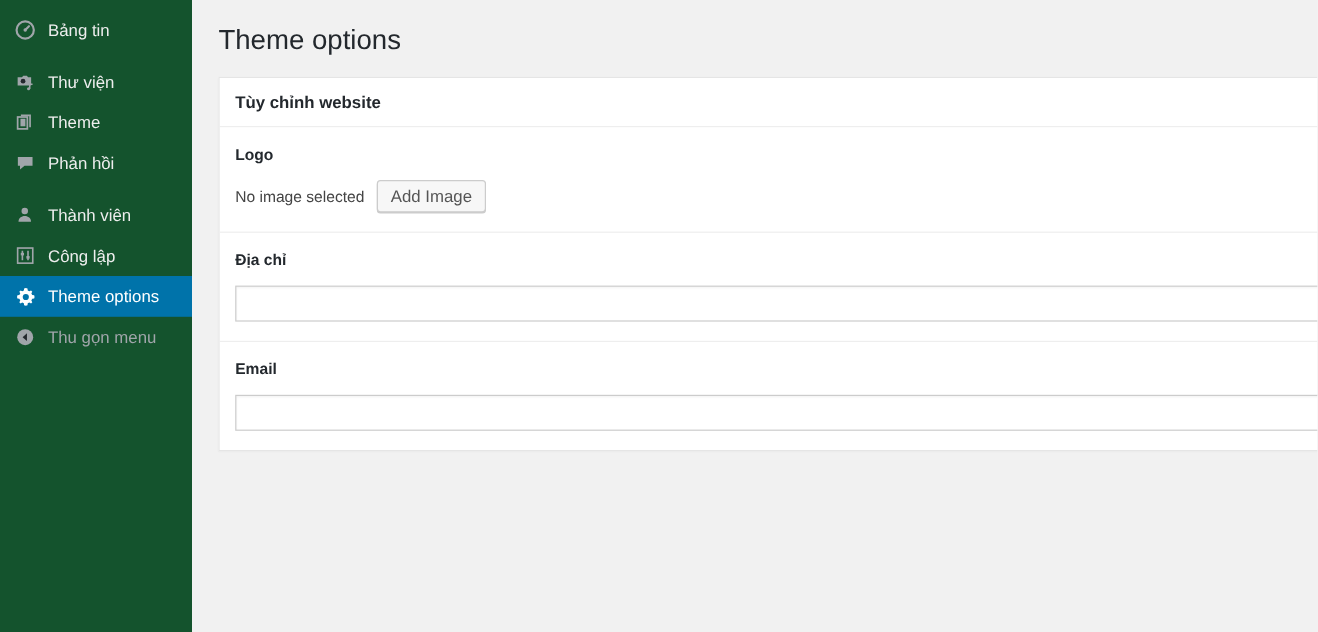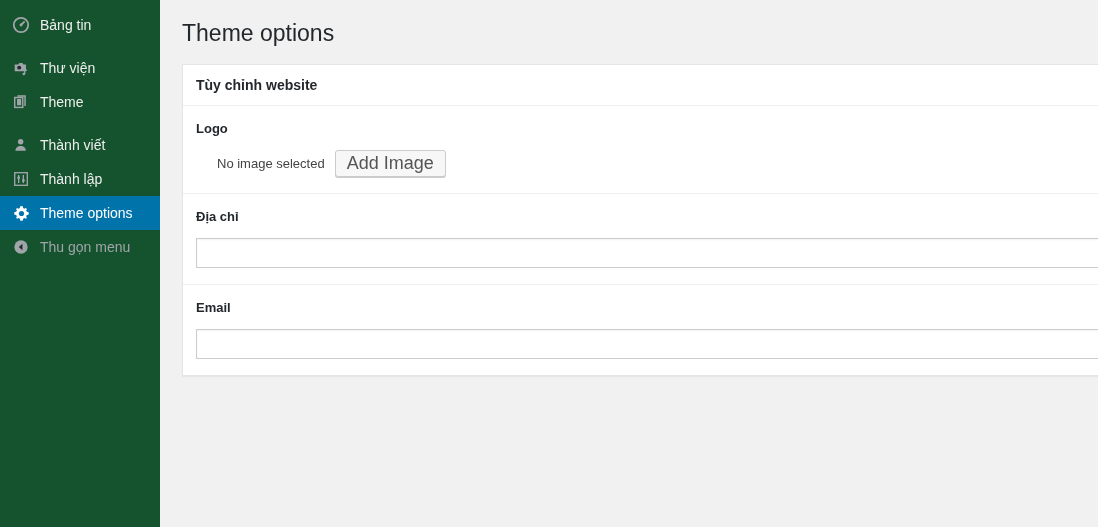--- a/index.html
+++ b/index.html
@@ -100,25 +100,24 @@
     color: #23282d;
     margin-bottom: 14px;
     line-height: 15px;
   }
   .logo-line { display: flex; align-items: center; }
   .no-image-text {
     font-size: 13px;
     color: #444444;
     margin-right: 10px;
     line-height: 16px;
-    margin-left: 21px;
   }
   .btn {
     font-family: "Liberation Sans", sans-serif;
-    font-size: 18px;
+    font-size: 14px;
     color: #555555;
     background: #f7f7f7;
     border: 1px solid #cccccc;
     border-radius: 3px;
     padding: 5px 11px 6px 11px;
     line-height: 14px;
     cursor: pointer;
     box-shadow: 0 1px 0 #cccccc;
     text-align: right;
   }
@@ -175,46 +174,54 @@
       <span class="mi-ico">
         <svg width="18" height="18" viewBox="0 0 20 20">
             <rect x="3" y="5" width="9" height="11" fill="none" stroke="#a0a5aa" stroke-width="1.6"></rect>
             <path d="M6 3.4 h8.5 v11" fill="none" stroke="#a0a5aa" stroke-width="1.6"></path>
             <rect x="5.6" y="6.6" width="4.6" height="7" fill="#a0a5aa"></rect>
           </svg>
       </span>
       <span class="mi-label">Theme</span>
     </div>
 
+    <div class="menu-item">
+      <span class="mi-ico">
+        <svg width="18" height="18" viewBox="0 0 20 20">
+            <path d="M3.2 4.2 h13.6 v8.2 h-7.4 l-4.2 3.4 v-3.4 H3.2 Z" fill="#a0a5aa"></path>
+          </svg>
+      </span>
+      <span class="mi-label">Phản hồi</span>
+    </div>
 
     <div class="menu-gap"></div>
 
 
 
     <div class="menu-item">
       <span class="mi-ico">
         <svg width="18" height="18" viewBox="0 0 20 20">
             <circle cx="9.6" cy="6.4" r="3" fill="#a0a5aa"></circle>
             <path d="M3.8 16.4 c0-3.4 2.6-5.4 5.8-5.4 s5.8 2 5.8 5.4 Z" fill="#a0a5aa"></path>
           </svg>
       </span>
-      <span class="mi-label">Thành viết</span>
+      <span class="mi-label">Thành viên</span>
     </div>
 
 
     <div class="menu-item">
       <span class="mi-ico">
         <svg width="18" height="18" viewBox="0 0 20 20">
             <rect x="3" y="3" width="14" height="14" fill="none" stroke="#a0a5aa" stroke-width="1.5"></rect>
             <path d="M7.4 5.6 v8.8 M12.6 5.6 v8.8" stroke="#a0a5aa" stroke-width="1.5"></path>
             <rect x="5.9" y="7.4" width="3" height="2.4" fill="#a0a5aa"></rect>
             <rect x="11.1" y="10.4" width="3" height="2.4" fill="#a0a5aa"></rect>
           </svg>
       </span>
-      <span class="mi-label">Thành lập</span>
+      <span class="mi-label">Công lập</span>
     </div>
 
 
     <div class="menu-item active">
       <span class="mi-ico">
         <svg width="19" height="19" viewBox="0 0 20 20">
             <path d="M10 2.2 l1.5.35 .2 1.7 1.4.8 1.5-.85 1.1 1.1 -.85 1.5 .8 1.4 1.7.2 .35 1.5 -.35 1.5 -1.7.2 -.8 1.4 .85 1.5 -1.1 1.1 -1.5-.85 -1.4.8 -.2 1.7 -1.5.35 -1.5-.35 -.2-1.7 -1.4-.8 -1.5.85 -1.1-1.1 .85-1.5 -.8-1.4 -1.7-.2 -.35-1.5 .35-1.5 1.7-.2 .8-1.4 -.85-1.5 1.1-1.1 1.5.85 1.4-.8 .2-1.7 Z" fill="#ffffff"></path>
             <circle cx="10" cy="10" r="2.7" fill="#0073aa"></circle>
           </svg>
       </span>

